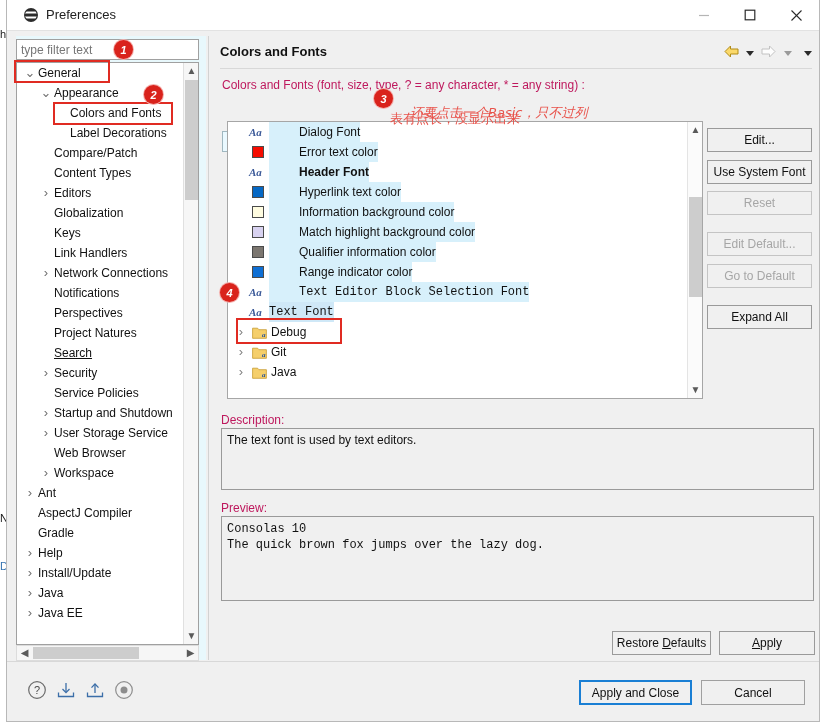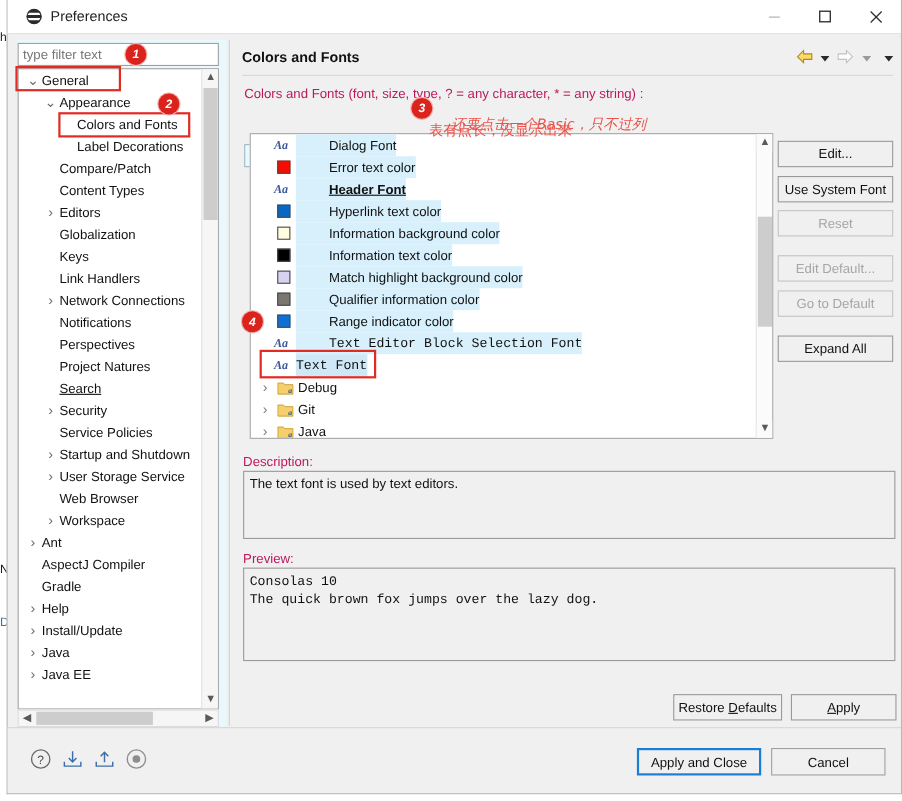--- a/index.html
+++ b/index.html
@@ -175,21 +175,21 @@
   .cf-row .lbl.hl { background: #d7f0fb; padding-left: 30px; }
   .cf-row .lbl.sel { background: #cfe8f7; }
   .cf-row .folder {
     position: absolute; left: 24px; top: 3px; width: 15px; height: 13px;
   }
   .cf-row .tw2 {
     position: absolute; left: 7px; top: 0; width: 12px;
     text-align: center; color: #808080; font-size: 10px;
   }
   .mono { font-family: "Liberation Mono", monospace; }
-  .bold { font-weight: bold; text-decoration: underline; }
+  .bold { font-weight: bold; }
   .cf-vscroll {
     position: absolute; right: 0; top: 0; width: 15px; height: 276px;
     background: #fbfbfb; border-left: 1px solid #e4e4e4;
   }
 
   
   .sbtn {
     position: absolute; left: 700px;
     width: 105px; height: 24px;
     background: #f0f0f0; border: 1px solid #9a9a9a;
@@ -479,24 +479,20 @@
             <span class="aa">Aa</span>
             <span class="lbl hl bold">Header Font</span>
           </div>
           <div class="cf-row">
             <span class="sw" style="background: rgb(6, 104, 196);"></span>
             <span class="lbl hl">Hyperlink text color</span>
           </div>
           <div class="cf-row">
             <span class="sw" style="background: rgb(255, 252, 224);"></span>
             <span class="lbl hl">Information background color</span>
-          </div>
-          <div class="cf-row">
-            <span class="sw" style="background: rgb(0, 0, 0);"></span>
-            <span class="lbl hl">Information text color</span>
           </div>
           <div class="cf-row">
             <span class="sw" style="background: rgb(216, 210, 240);"></span>
             <span class="lbl hl">Match highlight background color</span>
           </div>
           <div class="cf-row">
             <span class="sw" style="background: rgb(123, 118, 112);"></span>
             <span class="lbl hl">Qualifier information color</span>
           </div>
           <div class="cf-row">

